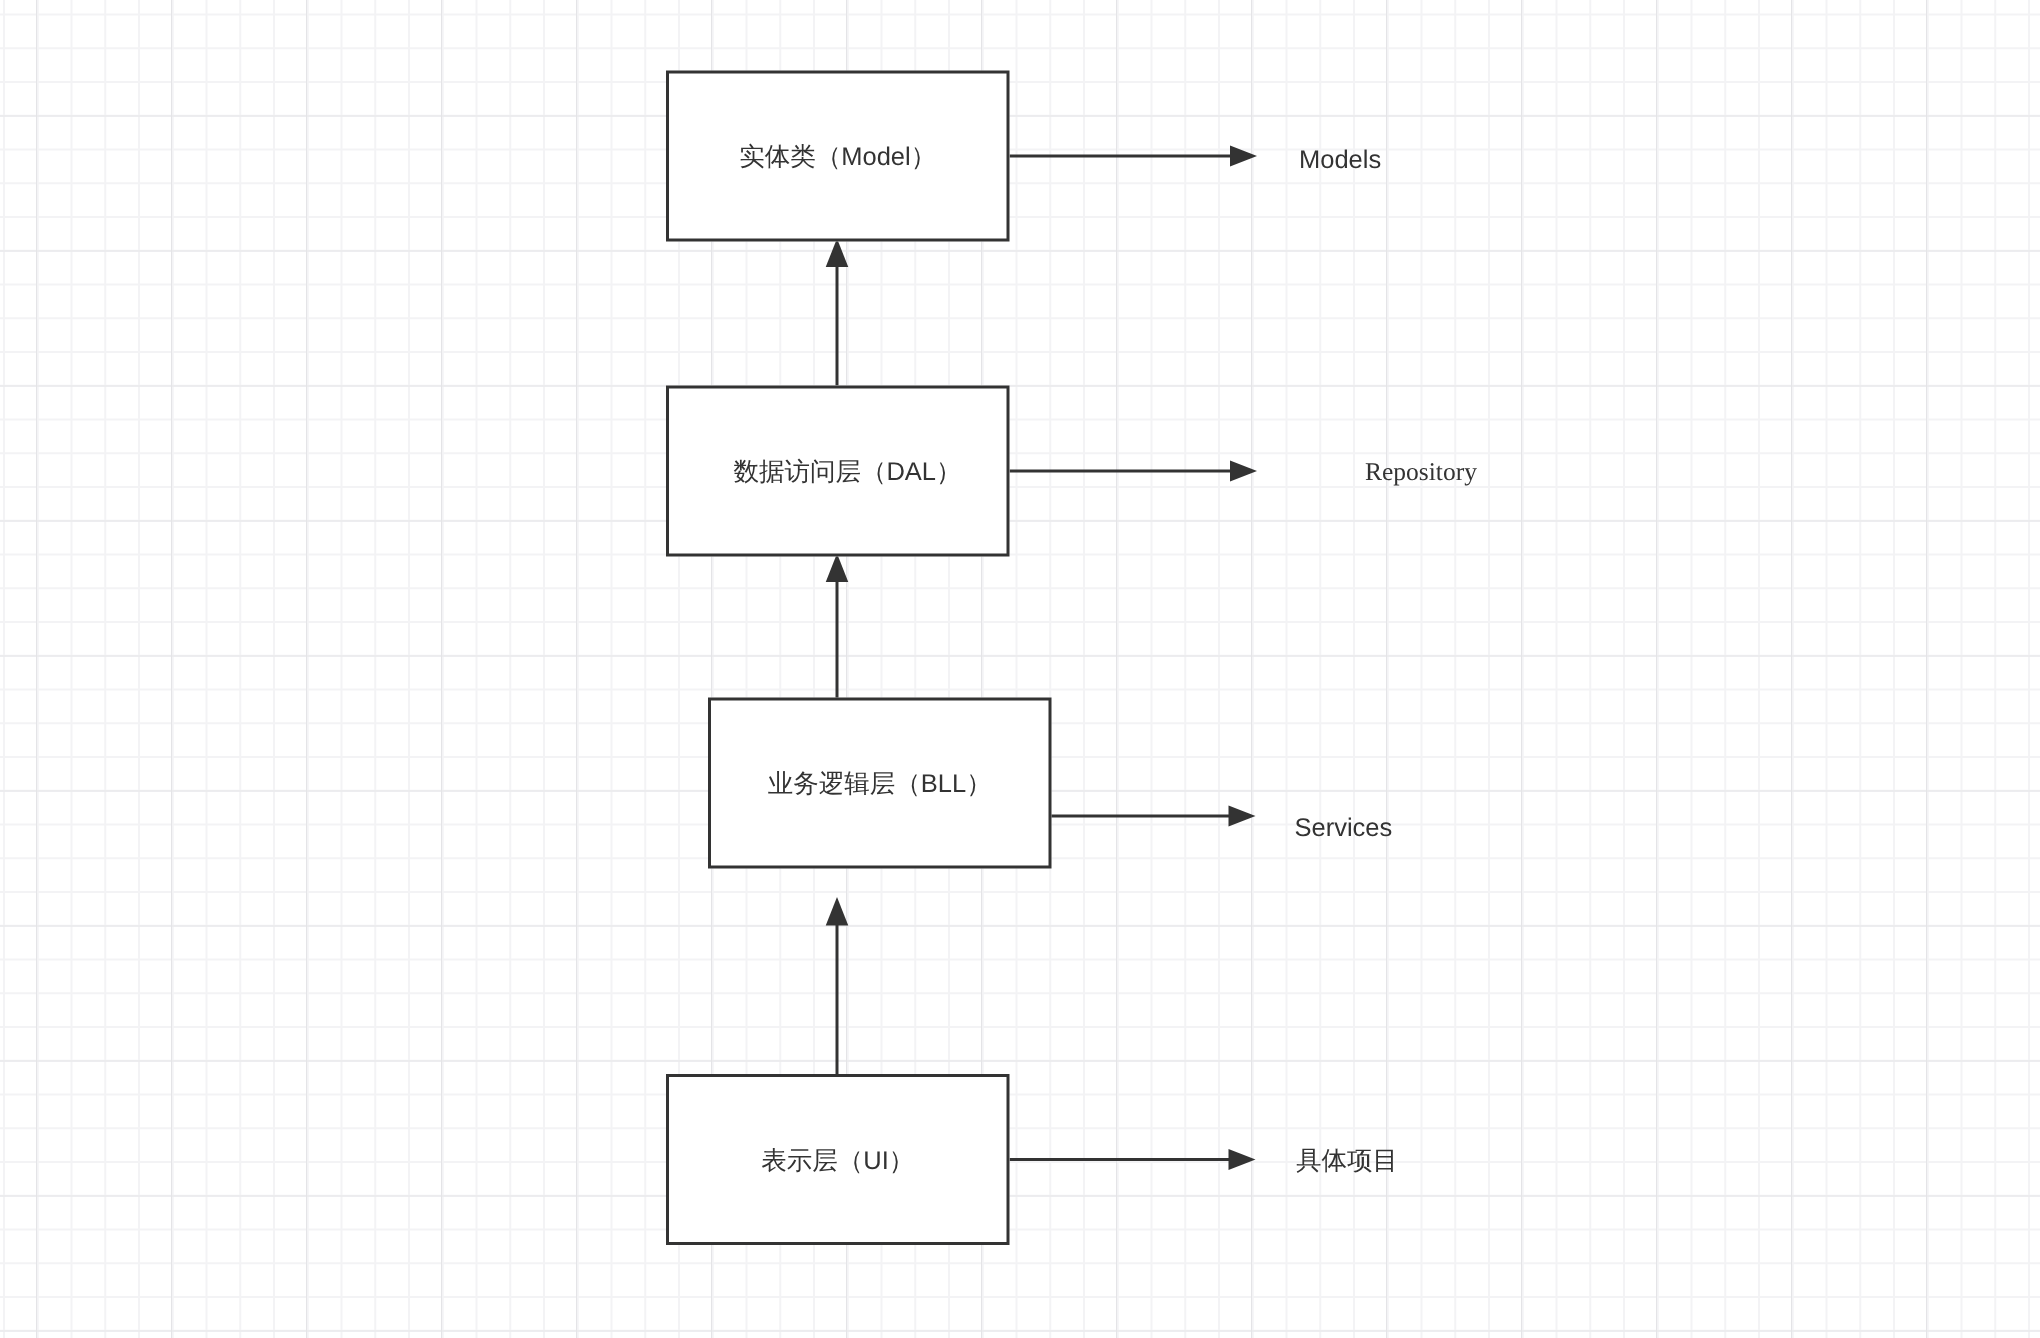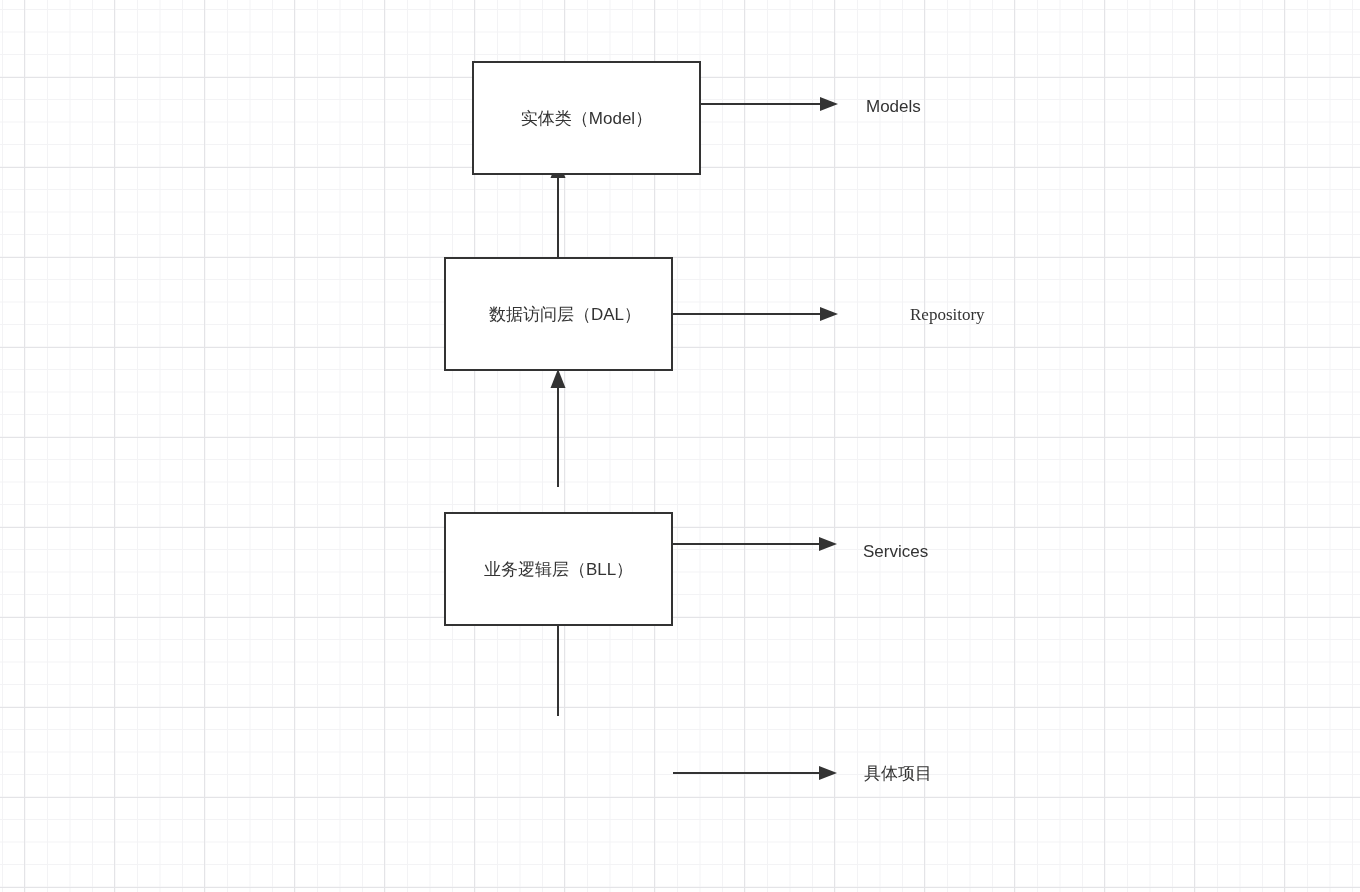--- a/index.html
+++ b/index.html
@@ -40,23 +40,23 @@
     background: var(--box-fill, #fff);
     border: 2px solid var(--stroke, #333);
     display: flex;
     align-items: center;
     justify-content: center;
     font-size: 17px;
     color: var(--text, #333);
     white-space: nowrap;
     cursor: default;
   }
-  #box-model { top: 61px; margin-left: 28px; }
+  #box-model { top: 47px; }
   #box-dal   { top: 257px; padding-left: 13px; }
-  #box-bll   { top: 512px; }
+  #box-bll   { top: 465px; margin-left: 28px; }
   #box-ui    { top: 716px; }
   .side-label {
     position: absolute;
     height: 24px;
     display: flex;
     align-items: center;
     font-size: 17px;
     color: var(--text, #333);
     white-space: nowrap;
     cursor: default;
@@ -107,20 +107,23 @@
 
   <div class="layer-box" id="box-model">
     <span>实体类（Model）</span>
   </div>
   <div class="layer-box" id="box-dal">
     <span>数据访问层（DAL）</span>
   </div>
   <div class="layer-box" id="box-bll">
     <span>业务逻辑层（BLL）</span>
   </div>
+  <div class="layer-box" id="box-ui">
+    <span>表示层（UI）</span>
+  </div>
 
   <div class="side-label" id="lbl-models">
     <span>Models</span>
   </div>
   <div class="side-label" id="lbl-repository">
     <span>Repository</span>
   </div>
   <div class="side-label" id="lbl-services">
     <span>Services</span>
   </div>

